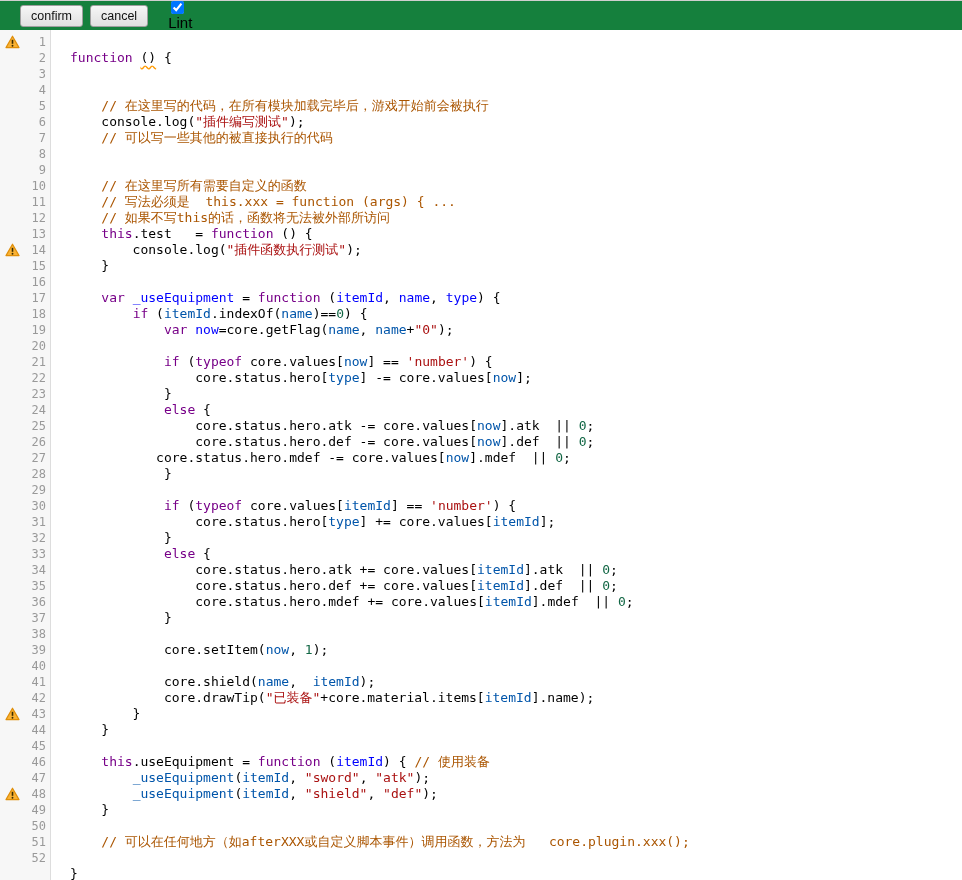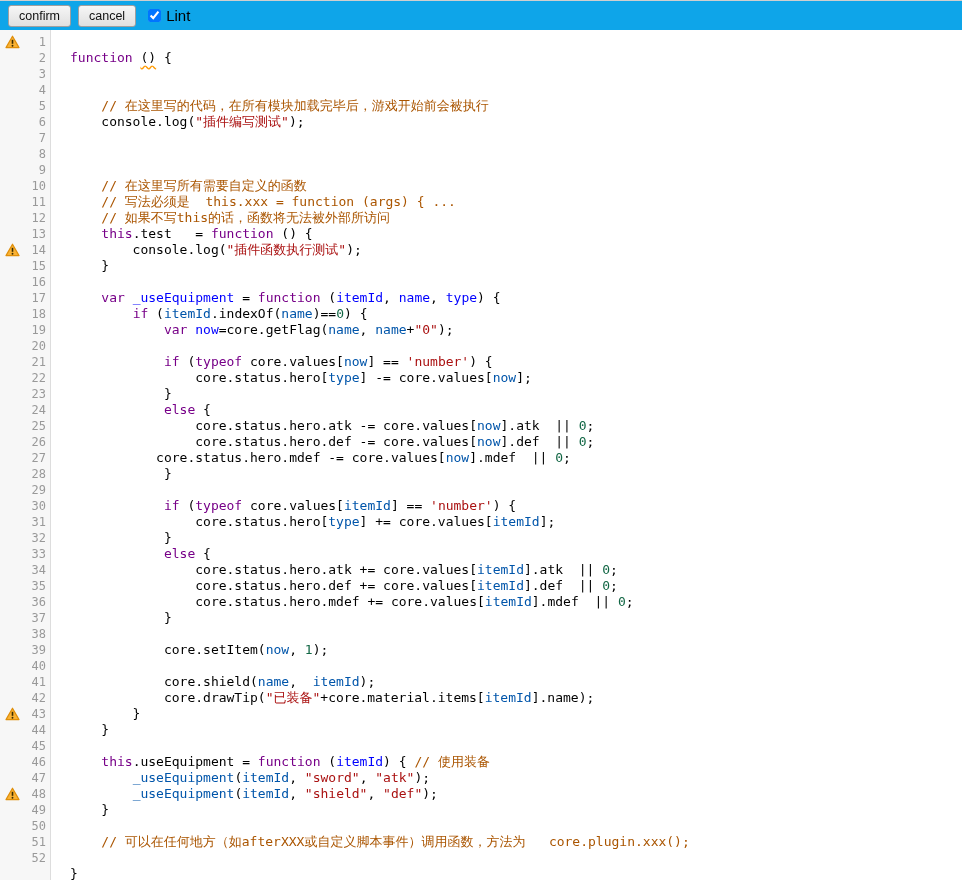--- a/index.html
+++ b/index.html
@@ -7,31 +7,31 @@
     --comment:#a50; --plain:#000; --line-number:#999;
     --gutter-bg:#f7f7f7; --gutter-border:#ddd; --squiggle:#f90;
   }
   *{box-sizing:border-box;}
   html,body{margin:0;padding:0;}
   body{
     width:962px;height:880px;overflow:hidden;background:#fff;
     font-family:"Liberation Sans",sans-serif;
   }
   .toolbar{
-    height:30px;border-top:1px solid #cfcfcf;background:#0ea5e9;
-    display:flex;align-items:center;padding-left:8px;
+    height:30px;border-top:1px solid #cfcfcf;background:#15803d;
+    display:flex;align-items:center;padding-left:20px;
   }
   .btn{
     font-family:"Liberation Sans",sans-serif;font-size:12.5px;color:#111;
     padding:3px 10px;margin-right:7px;
     border:1px solid #9f9f9f;border-radius:3px;
     background:linear-gradient(to bottom,#f6f6f6,#e0e0e0);
     min-width:46px;cursor:pointer;
   }
-  .lint-wrap{display:flex;align-items:center;margin-left:5px;cursor:pointer;}
+  .lint-wrap{display:flex;align-items:center;margin-left:13px;cursor:pointer;flex-direction:column;}
   .lint-wrap input{width:13px;height:13px;margin:0 5px 0 0;}
   .lint-text{font-size:15px;color:#000;}
 
   .editor{
     position:relative;height:850px;padding-top:4px;
     background:linear-gradient(to right,
       var(--gutter-bg) 0,var(--gutter-bg) 50px,
       var(--gutter-border) 50px,var(--gutter-border) 51px,
       #fff 51px);
     font-family:"DejaVu Sans Mono",monospace;
@@ -100,21 +100,21 @@
         <pre class="text"><span class="tk-p">    </span><span class="tk-c">// 在这里写的代码，在所有模块加载完毕后，游戏开始前会被执行</span></pre>
       </div>
       <div class="line">
         <span class="marker"></span>
         <span class="lineno">5</span>
         <pre class="text"><span class="tk-p">    console.log(</span><span class="tk-s">"插件编写测试"</span><span class="tk-p">);</span></pre>
       </div>
       <div class="line">
         <span class="marker"></span>
         <span class="lineno">6</span>
-        <pre class="text"><span class="tk-p">    </span></pre>
+        <pre class="text"><span class="tk-p">    </span><span class="tk-c">// 可以写一些其他的被直接执行的代码</span></pre>
       </div>
       <div class="line">
         <span class="marker"></span>
         <span class="lineno">7</span>
         <pre class="text"></pre>
       </div>
       <div class="line">
         <span class="marker"></span>
         <span class="lineno">8</span>
         <pre class="text"></pre>

